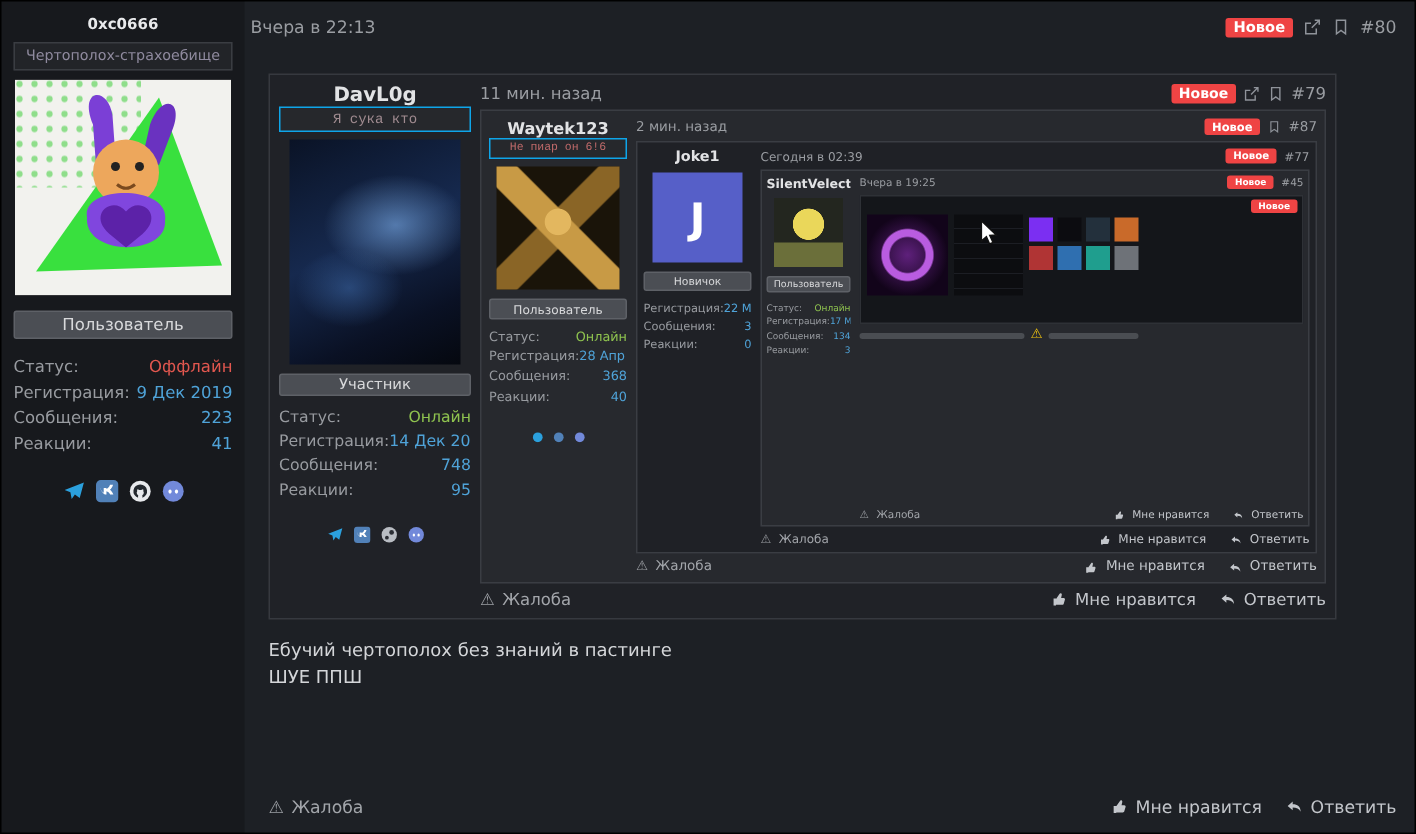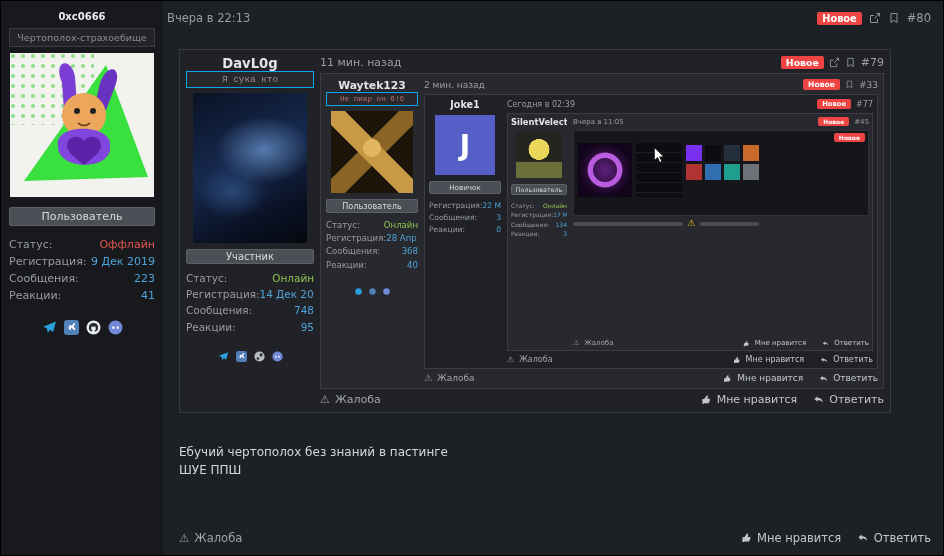--- a/index.html
+++ b/index.html
@@ -37,21 +37,21 @@
   .postnum { color:#9a9da2; }
 
   .quote { margin:14px 0 0 12px; background:#26282d; border-left:3px solid #4a8ca0; }
   .quote-head { display:flex; align-items:center; gap:6px; background:#2b2d33; padding:5px 10px;
                 font-weight:bold; font-size:12px; color:#e2e3e5; }
   .expand { color:#9a9da2; font-weight:normal; }
   .quote-body { padding:6px 10px 9px; font-weight:bold; font-size:12.5px; color:#eceded; }
 
   .attachment { margin:10px 0 0 12px; width:712px; height:364px; background:#202227; border:1px solid #36393f; }
 
-  .post-body { margin:30px 0 0 12px; font-size:12px; color:#d4d6d9; line-height:1.5; flex:1; }
+  .post-body { margin:11px 0 0 12px; font-size:12px; color:#d4d6d9; line-height:1.5; flex:1; }
   .post-foot { display:flex; justify-content:space-between; align-items:center; margin:6px 0 2px 12px;
                font-size:11.5px; color:#b7babf; }
   .actions { display:flex; gap:16px; align-items:center; }
   .actlink { display:flex; gap:5px; align-items:center; color:#c3c6cb; }
   .report { display:flex; gap:5px; align-items:center; color:#a2a5aa; }
   .warn-glyph { color:#9b9ea3; }
 
   
   .npost { display:flex; height:100%; overflow:hidden; }
   .np-side { flex:none; display:flex; flex-direction:column; align-items:center; min-height:0; }
@@ -333,21 +333,21 @@
                 <div class="np-main">
                   <div class="np-head">
                     <span>2 мин. назад</span>
                     <span class="np-meta">
                       <span class="badge-new">Новое</span>
                       <span class="icbtn" style="font-size:1em">
                           <svg class="ic" viewBox="0 0 12 12" fill="none" stroke="currentColor">
                             <path d="M3 1.5 H9 V10.5 L6 8.3 L3 10.5 Z"></path>
                           </svg>
                         </span>
-                      <span class="postnum">#33</span>
+                      <span class="postnum">#87</span>
                     </span>
                   </div>
                   <div class="np-content">
 
                     <div class="nest alt">
                       <div class="npost lv3">
                         <div class="np-side">
                           <div class="np-name">Joke1</div>
                           <div class="np-avatar av3">
                               <span>J</span>
@@ -398,21 +398,21 @@
                                         <span class="val">134</span>
                                       </div>
                                     <div class="stat">
                                         <span class="lab">Реакции:</span>
                                         <span class="val">3</span>
                                       </div>
                                   </div>
                                 </div>
                                 <div class="np-main">
                                   <div class="np-head">
-                                    <span>Вчера в 11:05</span>
+                                    <span>Вчера в 19:25</span>
                                     <span class="np-meta">
                                       <span class="badge-new">Новое</span>
                                       <span class="postnum">#45</span>
                                     </span>
                                   </div>
                                   <div class="np-content">
 
                                     <div class="media">
                                       <span class="badge-new media-badge">Новое</span>
                                       <div class="bigtile neon"></div>

